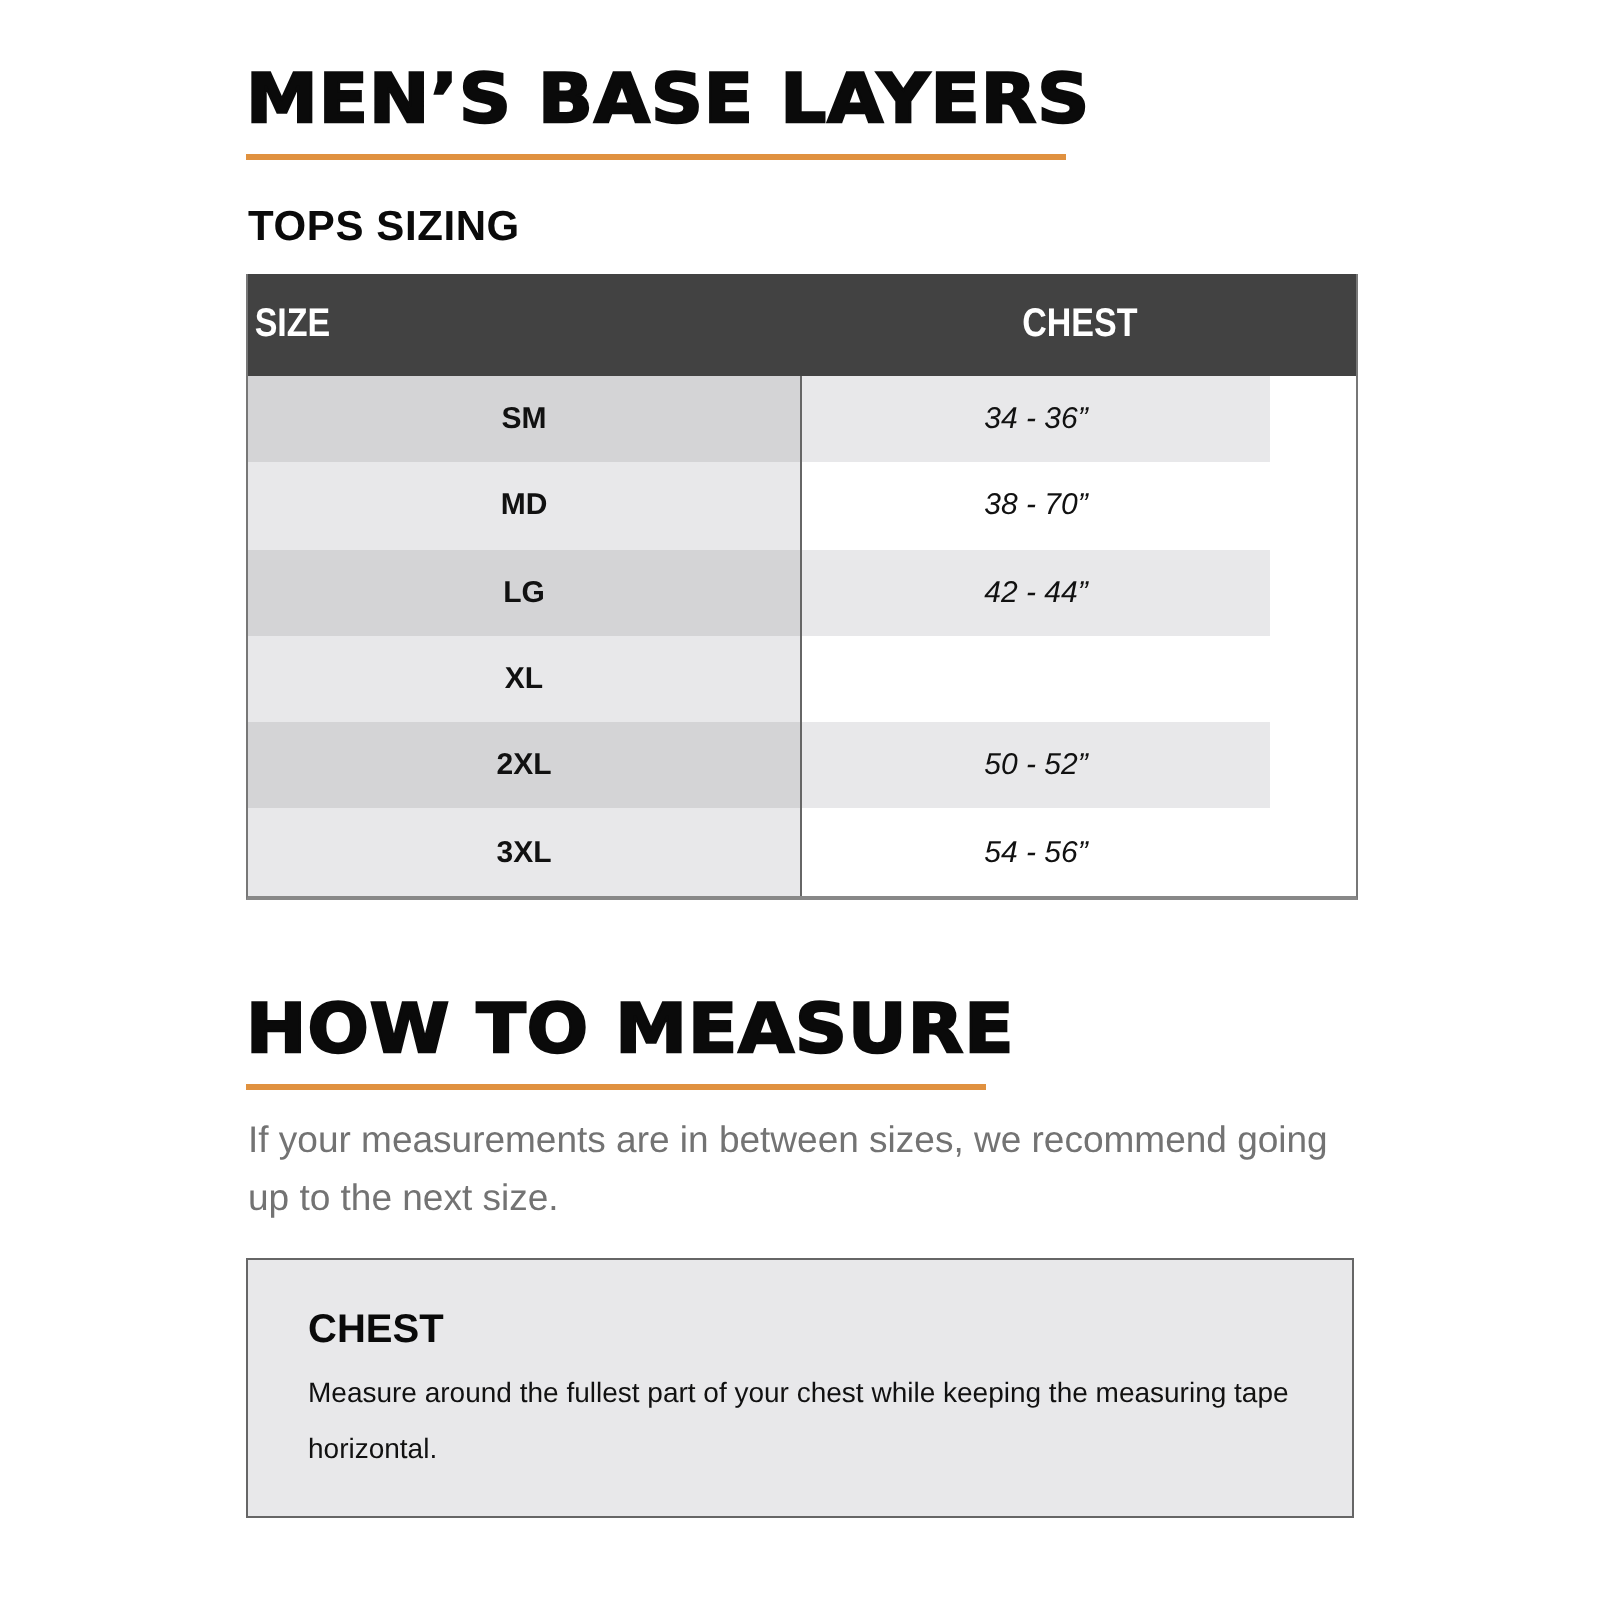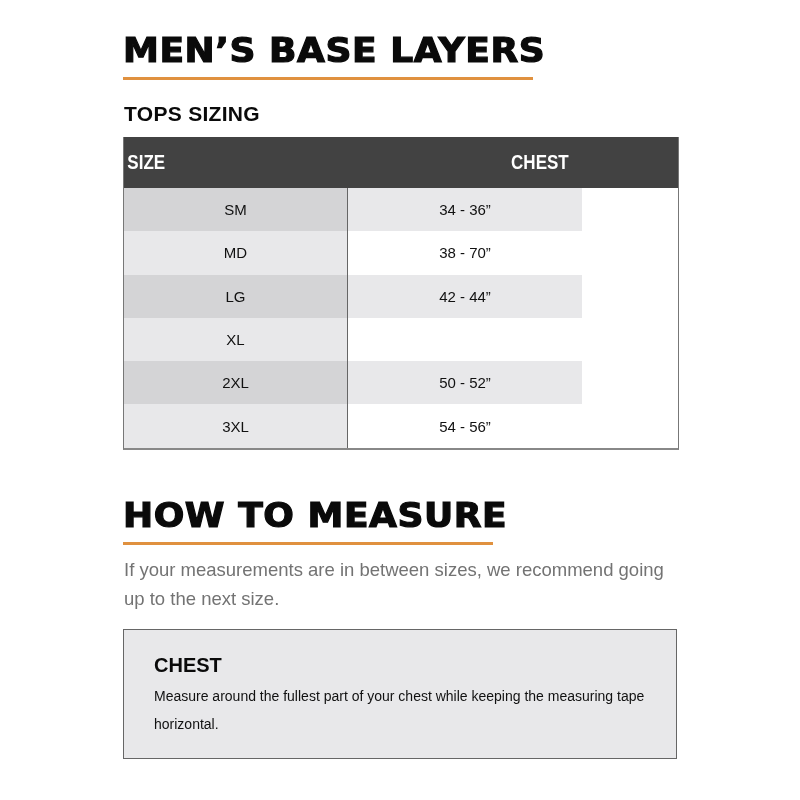--- a/index.html
+++ b/index.html
@@ -7,22 +7,22 @@
   .h1 { position: absolute; left: 123px; font-family: "DejaVu Sans", sans-serif; font-weight: 900; font-size: 34px; letter-spacing: 0.5px; color: #0a0a0a; transform: scaleX(1.06); transform-origin: left; -webkit-text-stroke: 1.2px #0a0a0a; }
   .rule { position: absolute; left: 123px; height: 3px; background: #E0913F; }
   .h2 { position: absolute; left: 124px; top: 102px; font-family: "Liberation Sans", sans-serif; font-weight: 700; font-size: 21px; color: #0a0a0a; letter-spacing: 0.3px; text-align: center; }
   .table { position: absolute; left: 123px; top: 137px; width: 554px; border-left: 1px solid #777; border-right: 1px solid #777; border-bottom: 2px solid #888; }
   .thead { display: flex; height: 51px; background: #424242; }
   .th { display: flex; align-items: center; justify-content: center; color: #fff; font-family: "Liberation Sans", sans-serif; font-weight: 700; font-size: 20px; transform: scaleX(0.85); }
   .col1 { width: 277px; }
   .col2 { width: 277px; }
   .row { display: flex; height: 43.3px; }
   .cell { display: flex; align-items: center; justify-content: center; font-size: 15px; }
-  .c1 { width: 224px; font-weight: 400; border-right: 1px solid #666; box-sizing: border-box; }
-  .c2 { width: 234px; font-weight: 400; }
+  .c1 { width: 277px; font-weight: 700; border-right: 1px solid #666; box-sizing: border-box; }
+  .c2 { width: 234px; font-weight: 400; font-style: italic; }
   .row.odd .c1 { background: #d4d4d6; }
   .row.odd .c2 { background: #e8e8ea; }
   .row.even .c1 { background: #e8e8ea; }
   .row.even .c2 { background: #ffffff; }
   .body-text { position: absolute; left: 124px; top: 555px; width: 560px; font-size: 18.5px; line-height: 29px; color: #737373; }
   .box { position: absolute; left: 123px; top: 629px; width: 552px; height: 128px; background: #e8e8ea; border: 1.5px solid #666; }
   .box-title { position: absolute; left: 30px; top: 24px; font-weight: 700; font-size: 20px; color: #0a0a0a; }
   .box-text { position: absolute; left: 30px; top: 52px; width: 510px; font-size: 14px; line-height: 28px; color: #111; }
 </style>
 </head>

